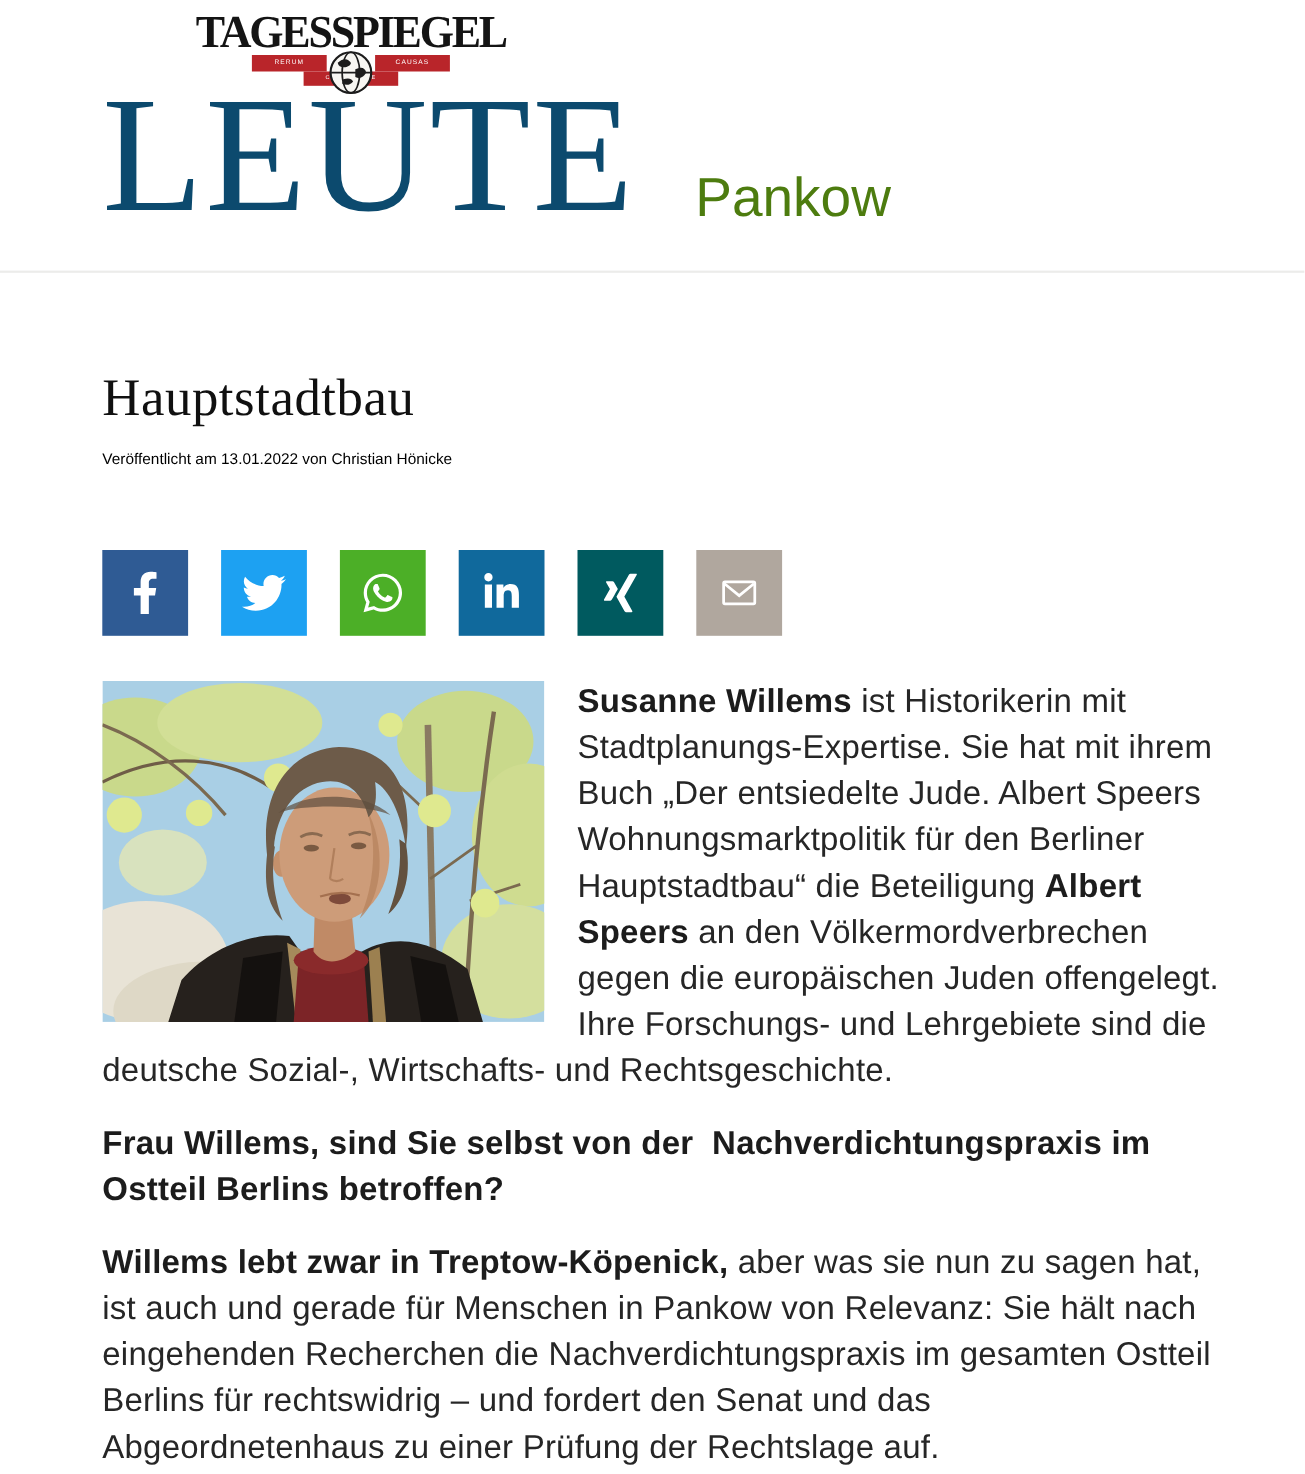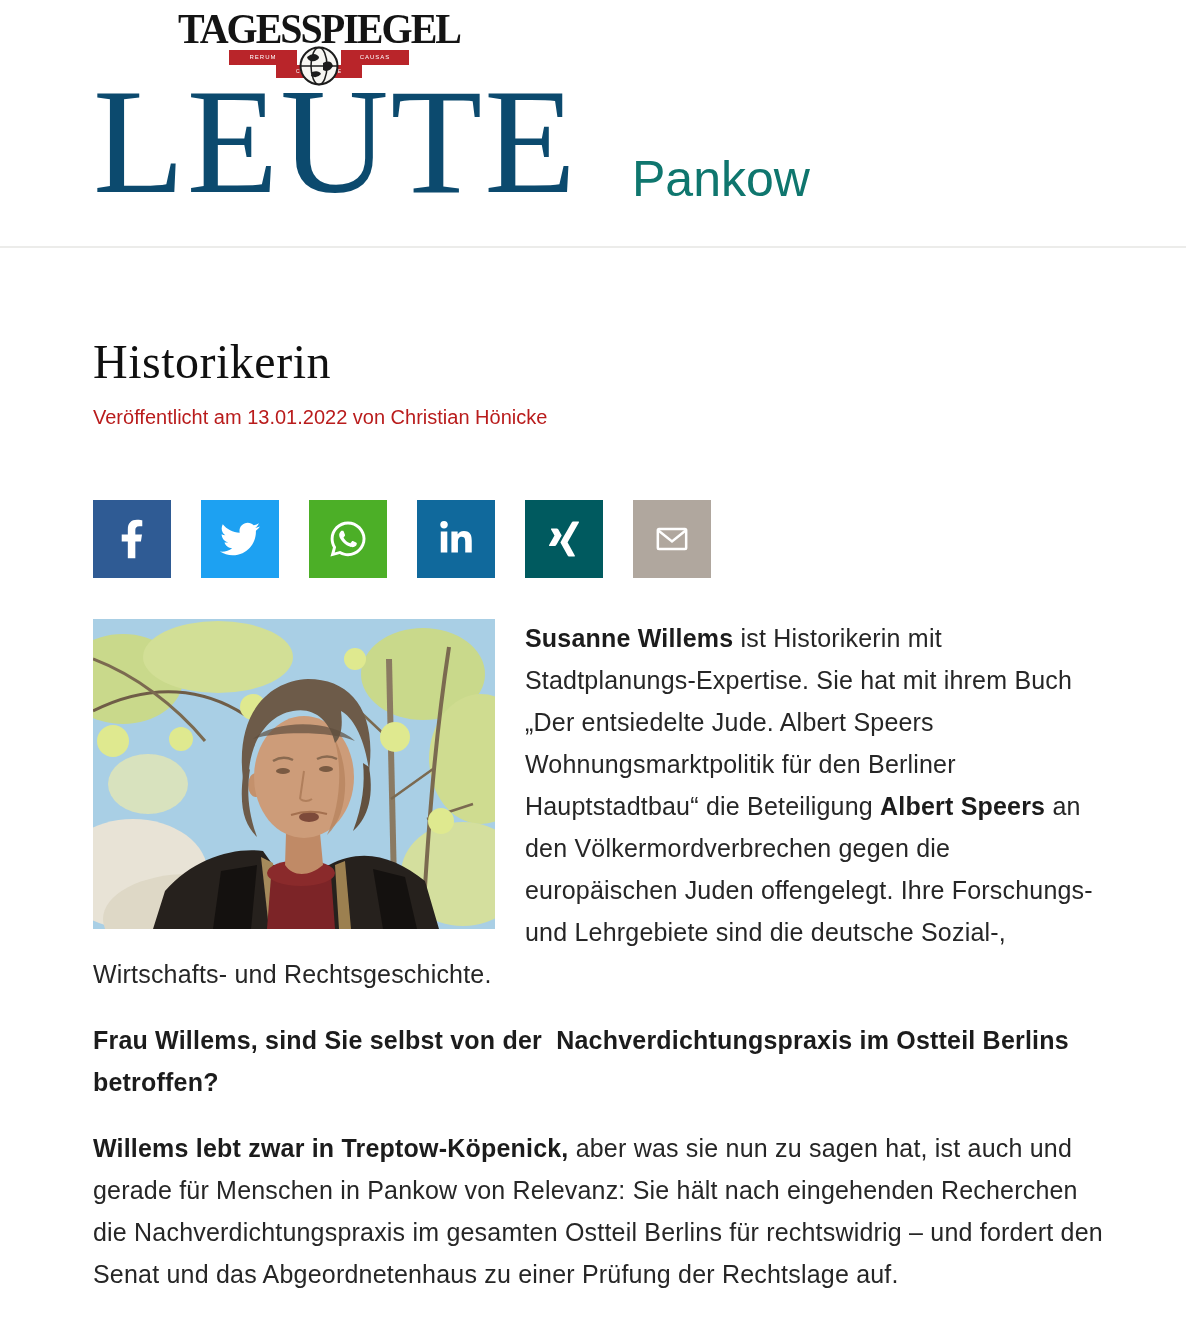--- a/index.html
+++ b/index.html
@@ -38,32 +38,32 @@
     position:absolute;left:632px;top:150px;font-size:50px;line-height:58px;font-weight:normal;
   }
   .divider{height:2px;background:#ececea;border:none;margin:0;}
 
   
   main{padding:0 50px 0 93px;width:1043px;}
   h1{
     margin:88px 0 0;font-family:"Liberation Serif","DejaVu Serif",serif;
     font-weight:normal;font-size:48px;line-height:52px;color:#101010;letter-spacing:0.5px;
   }
-  .byline{margin:16px 0 0;font-size:20px;line-height:26px;color:#b91c1c;}
+  .byline{margin:16px 0 0;font-size:14px;line-height:26px;color:#000000;}
 
   .share-row{margin-top:70px;display:flex;gap:30px;}
   .share-btn{
     width:78px;height:78px;display:flex;align-items:center;justify-content:center;
     text-decoration:none;cursor:pointer;flex:0 0 auto;
   }
   .share-btn svg{display:block;}
 
   .body{margin-top:39px;width:1016px;}
   .para{
-    margin:0 0 24px;font-size:25px;line-height:42px;color:#262626;letter-spacing:0.2px;
+    margin:0 0 24px;font-size:30px;line-height:42px;color:#262626;letter-spacing:0.2px;
   }
   .para span,.para strong{white-space:pre-wrap;}
   .para strong{color:#1c1c1c;}
   .para.question{font-weight:bold;color:#1c1c1c;}
   .photo{
     float:left;width:402px;height:310px;margin:2px 30px 20px 0;display:block;overflow:hidden;
   }
   .photo svg{display:block;width:402px;height:310px;}
 </style>
 </head>
@@ -82,27 +82,27 @@
           <circle cx="20" cy="20" r="18.5" fill="#f7f6f2" stroke="#1c1c1c" stroke-width="2"></circle>
           <ellipse cx="20" cy="20" rx="8" ry="18.5" fill="none" stroke="#1c1c1c" stroke-width="1.5"></ellipse>
           <line x1="2" y1="20" x2="38" y2="20" stroke="#1c1c1c" stroke-width="1.5"></line>
           <path d="M8 11 Q14 6 18 9 Q23 12 16 15 Q9 16 8 11 Z" fill="#1c1c1c"></path>
           <path d="M24 17 Q32 13 34 20 Q30 27 24 24 Z" fill="#1c1c1c"></path>
           <path d="M13 26 Q20 24 22 28 Q18 33 12 30 Z" fill="#1c1c1c"></path>
         </svg>
       </div>
     </div>
     <div class="leute">LEUTE</div>
-    <div class="region" style="color: #0f766e;">Pankow</div>
+    <div class="region" style="color: #4d7c0f;">Pankow</div>
   </header>
 
   <hr class="divider">
 
   <main>
-    <h1>Historikerin</h1>
+    <h1>Hauptstadtbau</h1>
     <p class="byline">Veröffentlicht am 13.01.2022 von Christian Hönicke</p>
 
     <div class="share-row">
       <a class="share-btn" title="Facebook" aria-label="Facebook" style="background: rgb(47, 91, 148);">
         <svg width="24" height="40" viewBox="0 0 320 512">
             <path fill="#fff" d="M279.14 288l14.22-92.66h-88.91v-60.13c0-25.35 12.42-50.06 52.24-50.06h40.42V6.26S260.43 0 225.36 0c-73.22 0-121.08 44.38-121.08 124.72v70.62H22.89V288h81.39v224h100.17V288z"></path>
           </svg>
       </a>
       <a class="share-btn" title="Twitter" aria-label="Twitter" style="background: rgb(29, 161, 242);">
         <svg width="40" height="40" viewBox="0 0 512 512">

